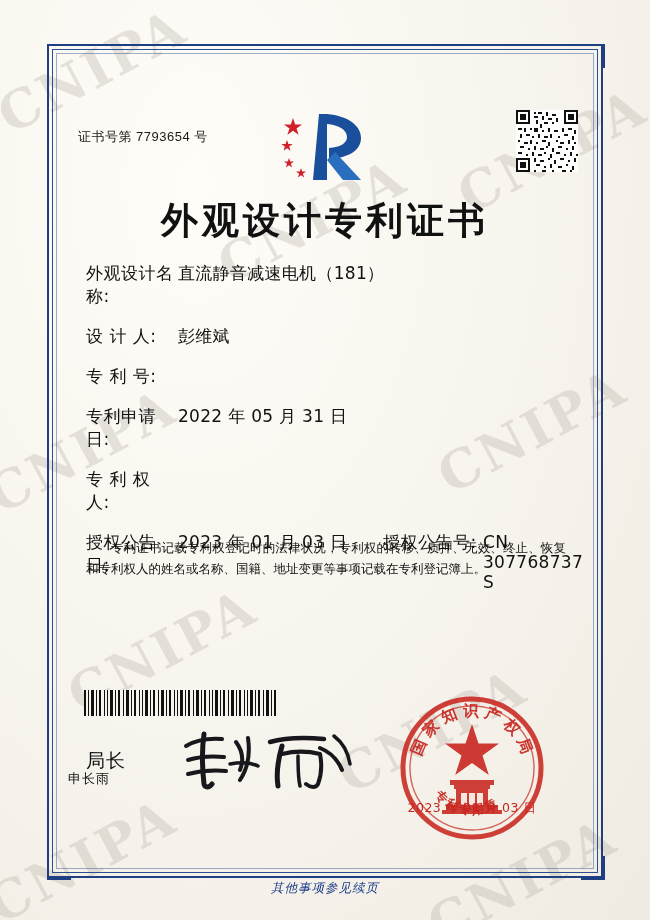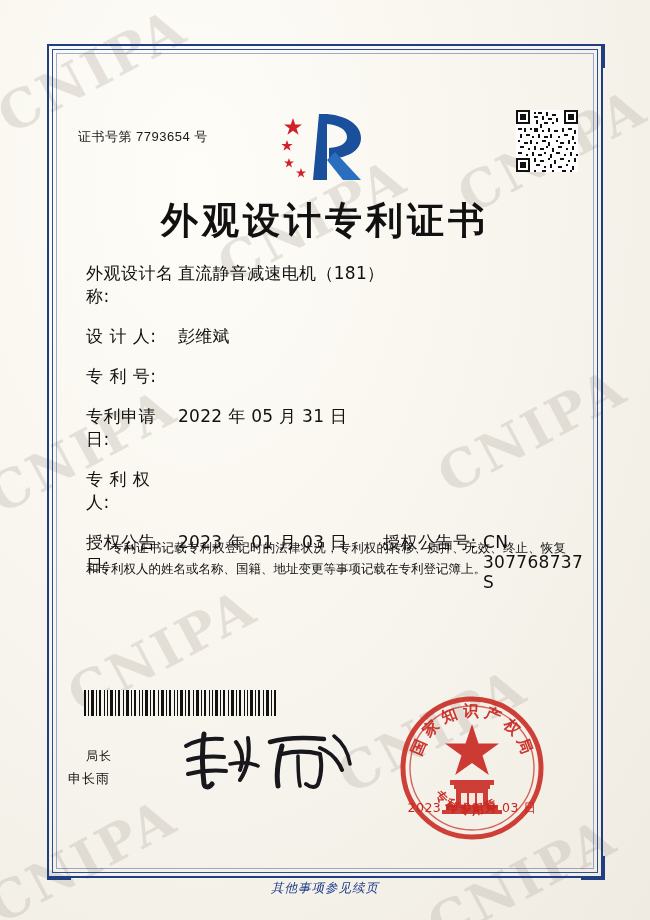--- a/index.html
+++ b/index.html
@@ -158,21 +158,21 @@
   .barcode {
     position: absolute;
     left: 84px; top: 690px;
     width: 195px; height: 26px;
   }
 
   
   .sig-label {
     position: absolute;
     left: 86px; top: 748px;
-    font-size: 12px;
+    font-size: 19px;
     color: #111;
     letter-spacing: 1px;
     text-align: center;
   }
   .sig-name {
     position: absolute;
     left: 68px; top: 770px;
     font-size: 13px;
     color: #111;
     letter-spacing: 1px;

